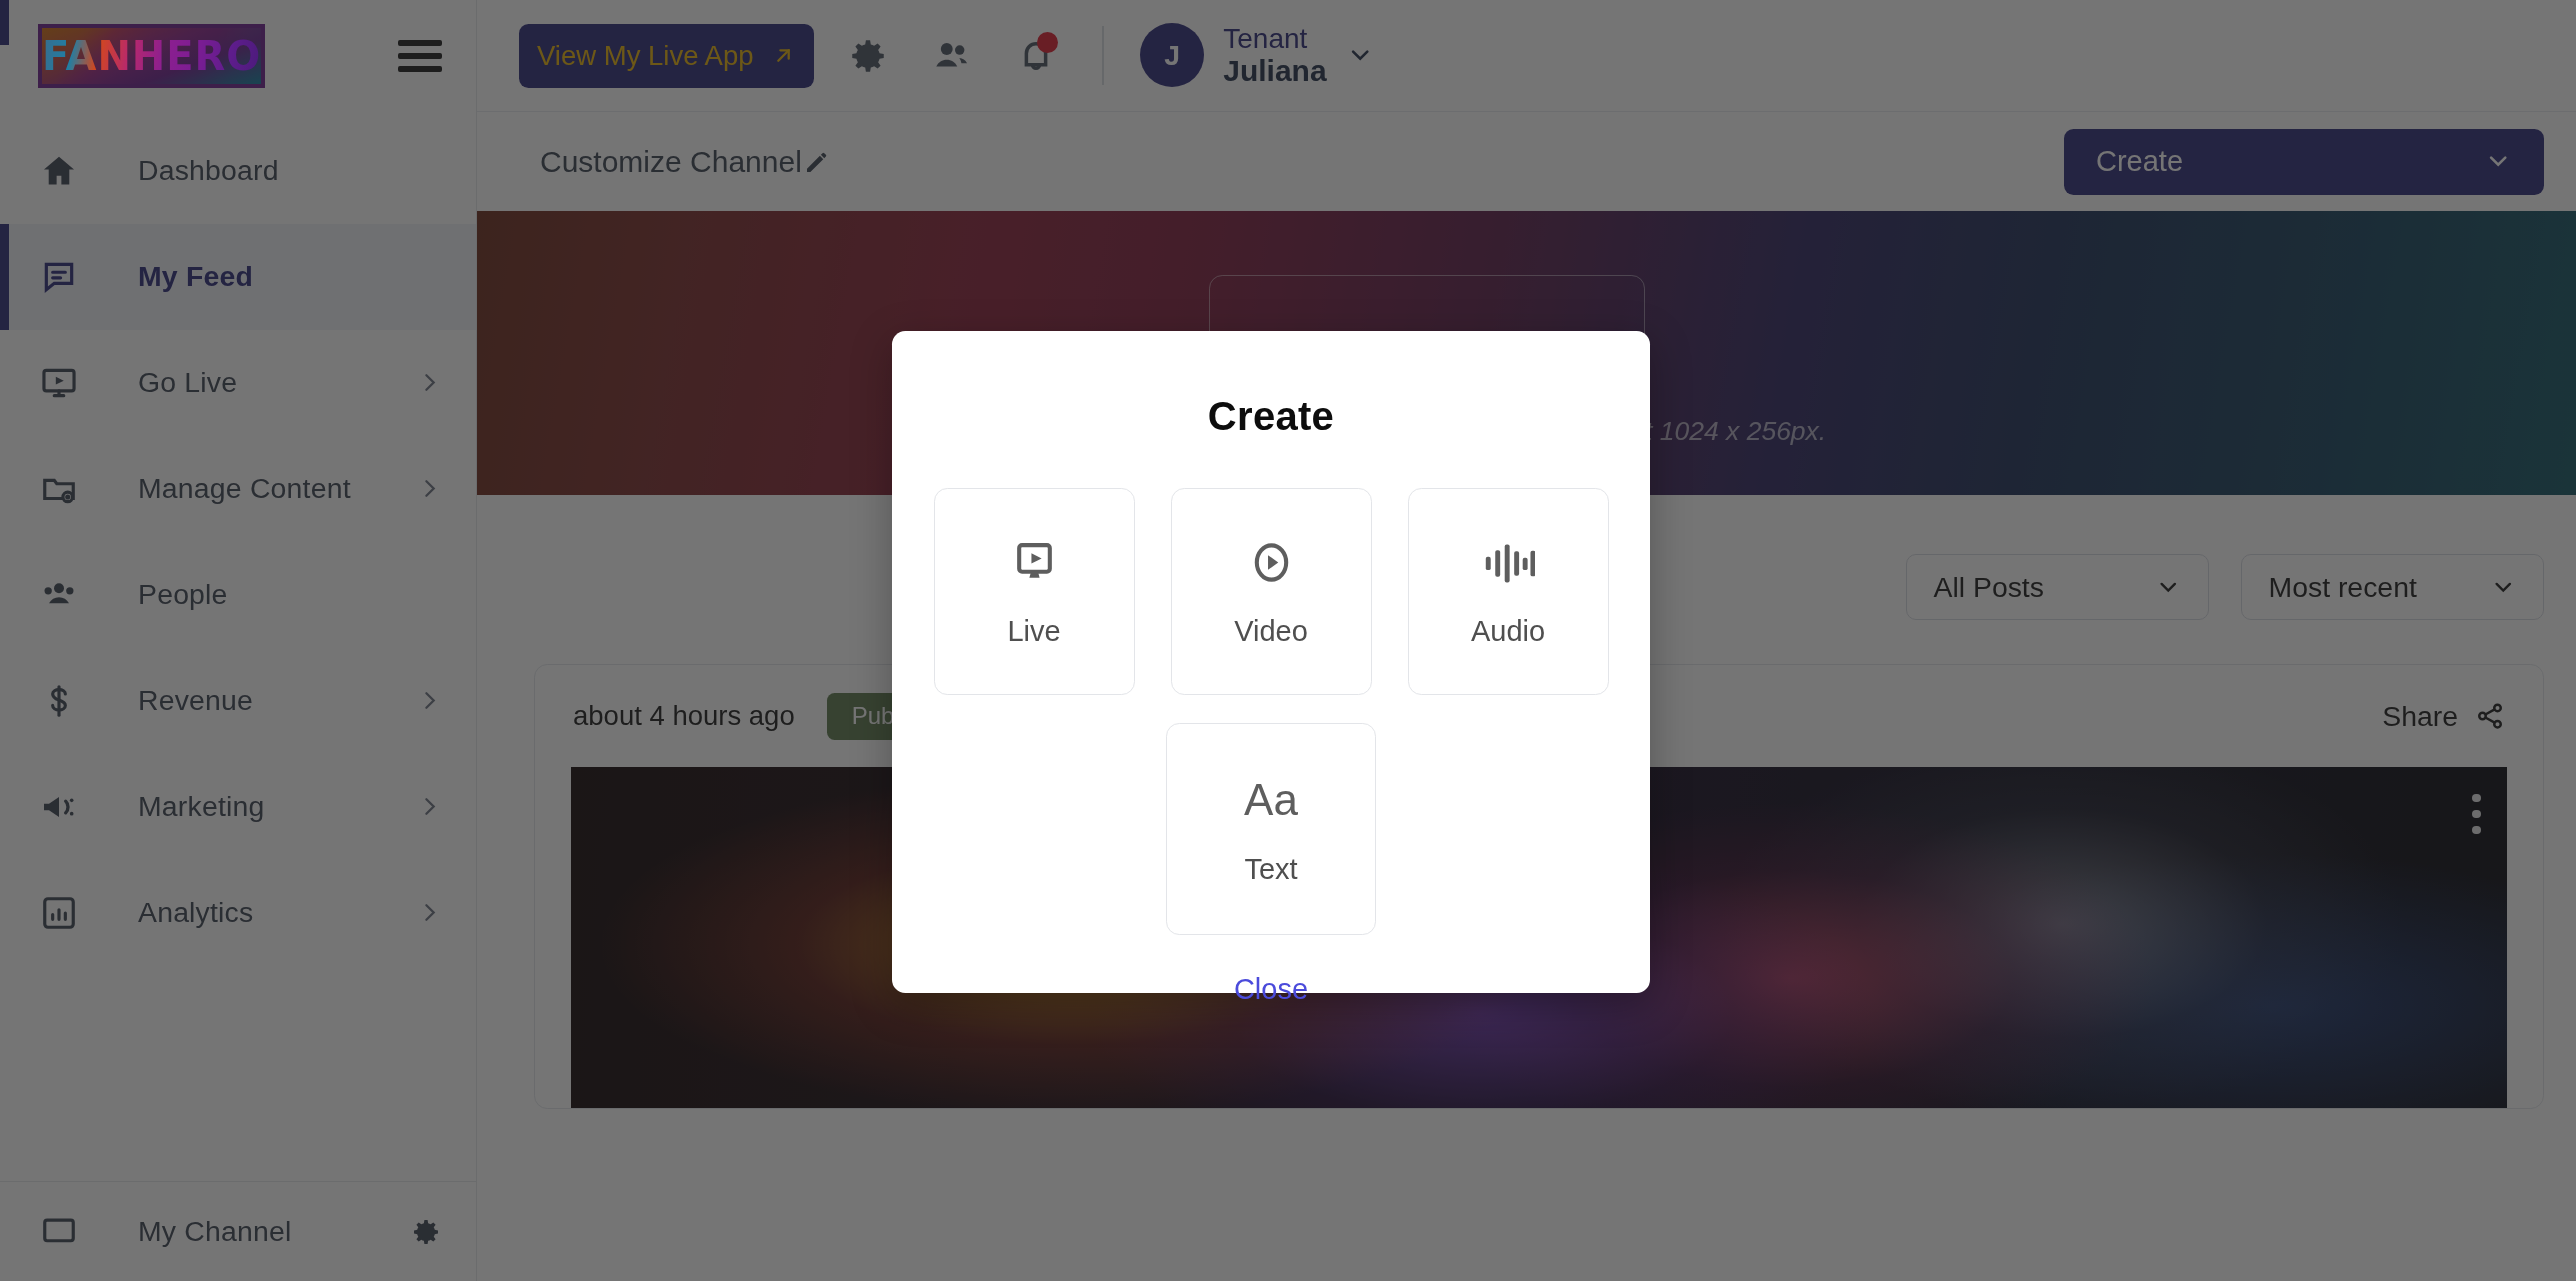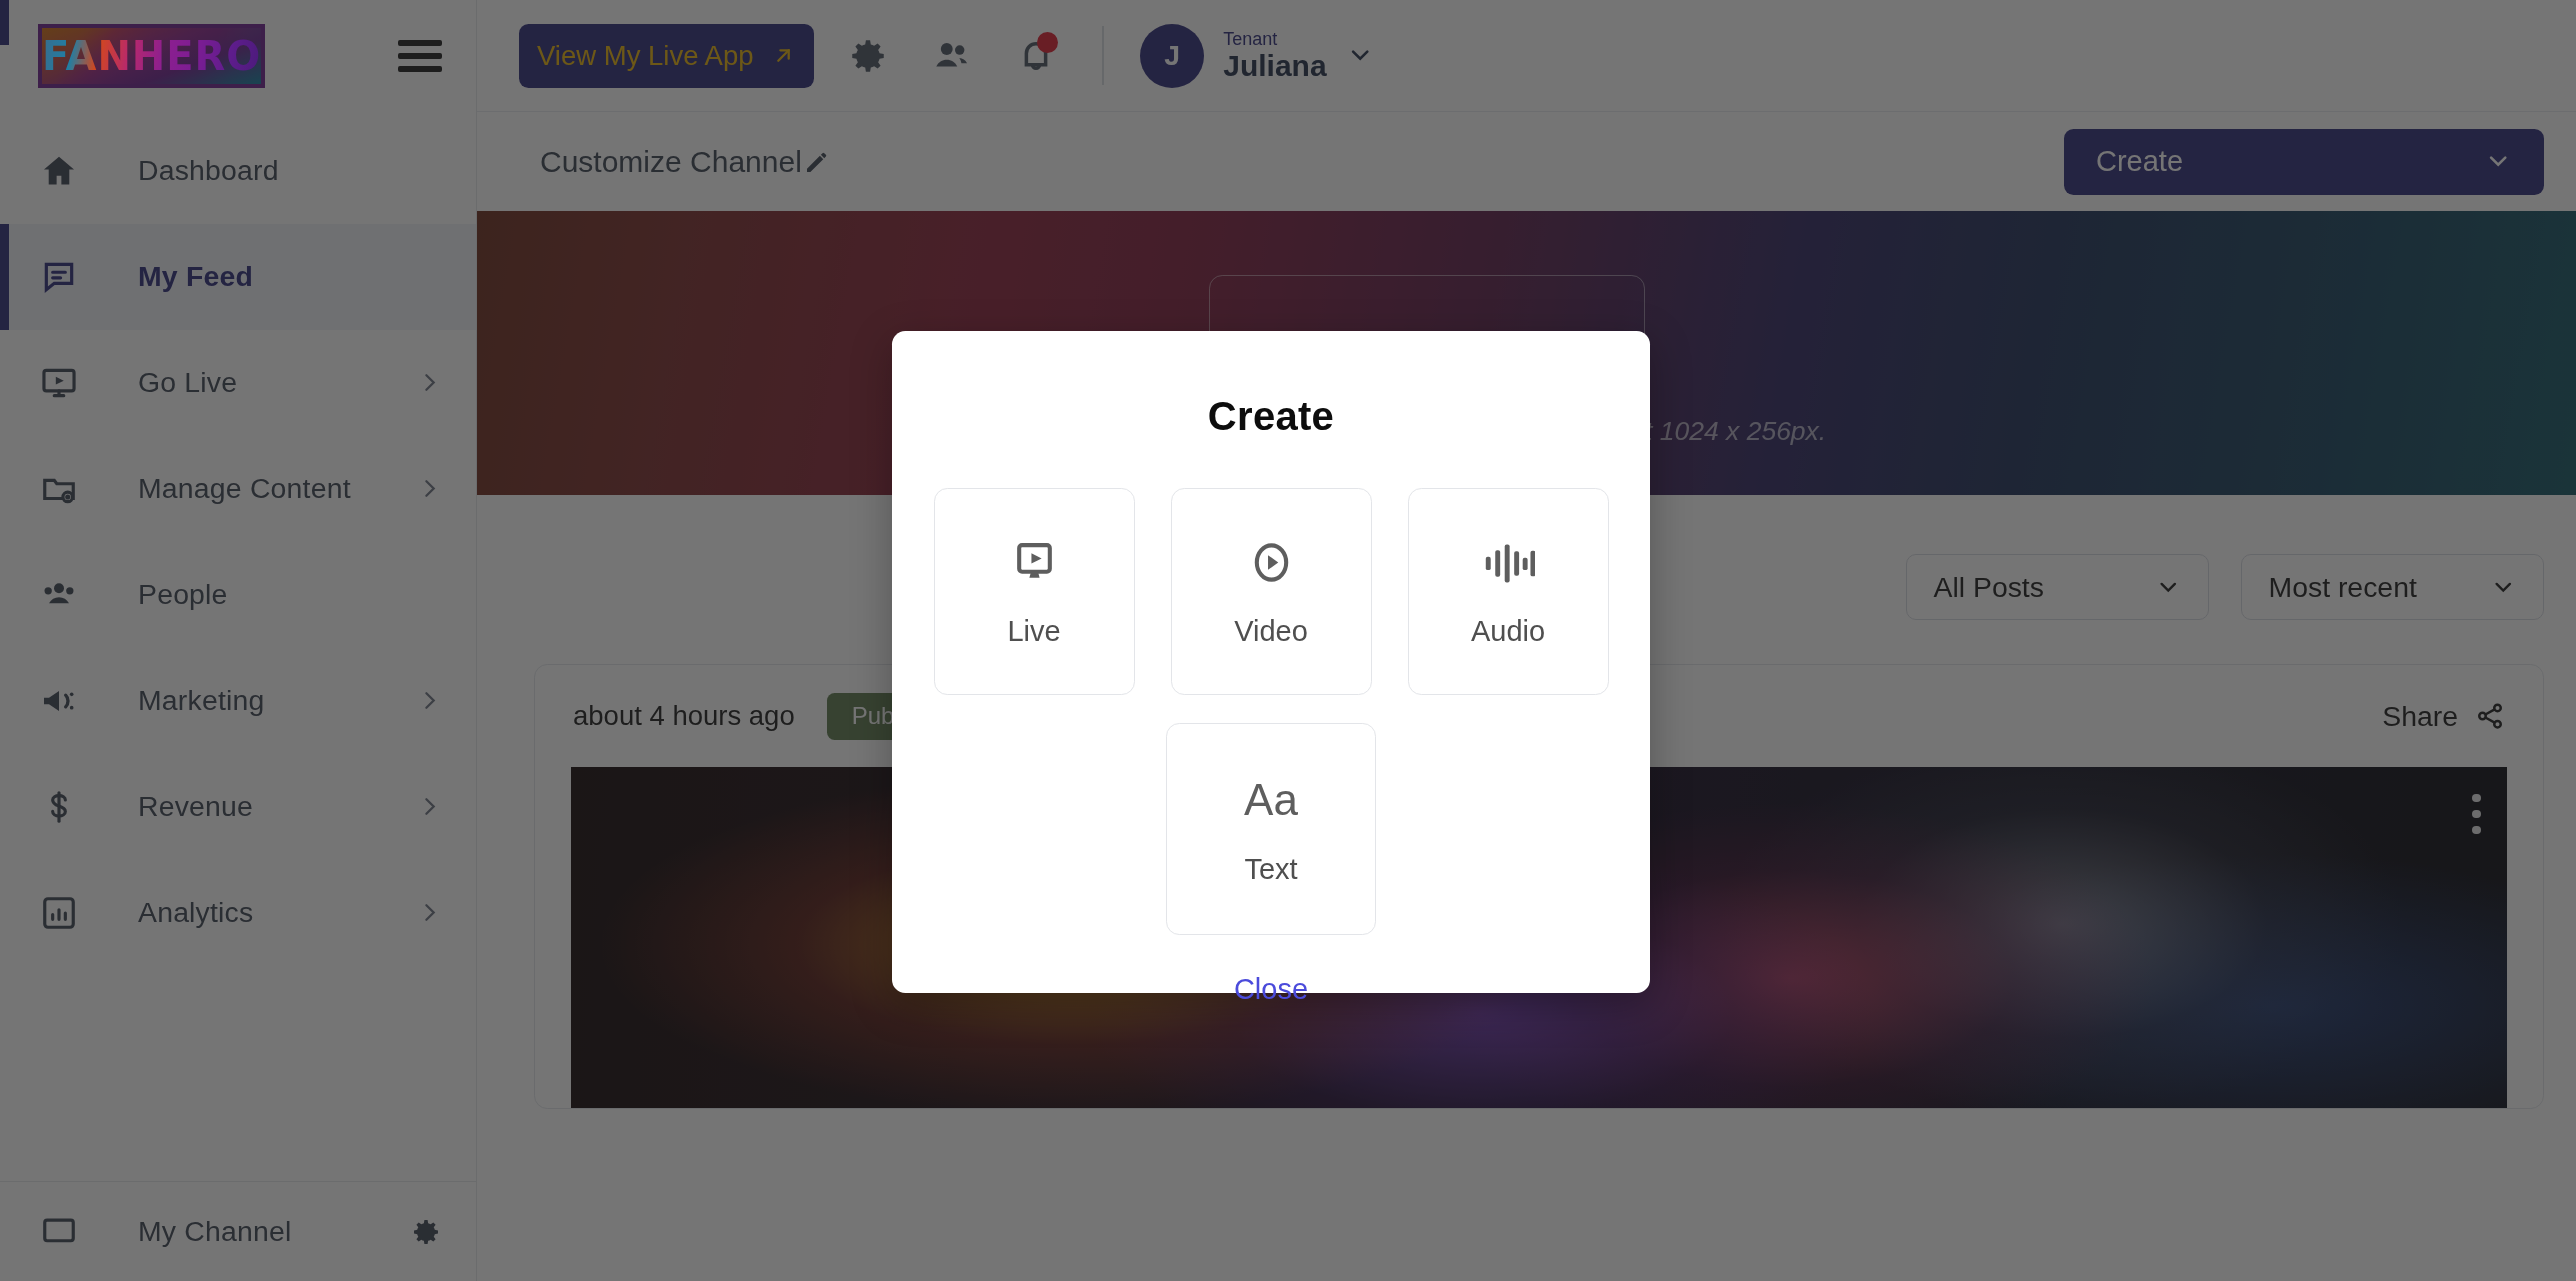--- a/index.html
+++ b/index.html
@@ -108,21 +108,21 @@
   .icon-btn { width: 59px; height: 59px; display: flex; align-items: center; justify-content: center; color: #4b5563; cursor: pointer; position: relative; }
   .bell-dot { position: absolute; top: 5.7px; right: 7.6px; width: 21px; height: 21px; border-radius: 50%; background: #e01b2e; }
   .vdiv { width: 1.9px; height: 59px; background: #d8dce3; margin: 0 11.4px; }
   .avatar {
     width: 64px; height: 64px; border-radius: 50%; background: #2b2a7a;
     color: #fff; display: flex; align-items: center; justify-content: center;
     font-size: 28.4px; font-weight: 700;
   }
   .user-block { display: flex; align-items: center; gap: 19px; cursor: pointer; }
   .user-text { line-height: 1.12; }
-  .user-text .role { font-size: 18px; color: #2b2a7a; }
+  .user-text .role { font-size: 28px; color: #2b2a7a; }
   .user-text .name { font-size: 30px; color: #22304a; font-weight: 700; }
 
   
   .channel-row {
     height: 99px; display: flex; align-items: center;
     padding: 0 32px 0 63px; justify-content: space-between;
   }
   .channel-title { display: flex; align-items: center; }
   .channel-title .t { font-size: 30px; color: #3c4453; }
   .create-btn {
@@ -295,43 +295,43 @@
                 <circle cx="5.5" cy="9.5" r="2.2"></circle>
                 <circle cx="18.5" cy="9.5" r="2.2"></circle>
                 <path d="M6 17c1.3-2.4 3.4-3.6 6-3.6S16.7 14.6 18 17H6z"></path>
               </svg>
           </span>
           <span class="label">People</span>
         </div>
 
         <div class="nav-item">
           <span class="ico">
+            <svg width="38" height="38" viewBox="0 0 24 24" fill="none" stroke="currentColor" stroke-width="2" stroke-linecap="round">
+                <path d="M12 3v18"></path>
+                <path d="M16 7.5c0-1.7-1.8-2.7-4-2.7s-4 1-4 2.7S9.8 10.6 12 11.4s4 1.6 4 3.4-1.8 2.9-4 2.9-4-1.1-4-2.9"></path>
+              </svg>
+          </span>
+          <span class="label">Revenue</span>
+          <span class="chev">
+            <svg width="25" height="25" viewBox="0 0 24 24" fill="none" stroke="currentColor" stroke-width="2.2" stroke-linecap="round">
+                <path d="M9 5l7 7-7 7"></path>
+              </svg>
+          </span>
+        </div>
+
+        <div class="nav-item">
+          <span class="ico">
             <svg width="40" height="40" viewBox="0 0 24 24" fill="currentColor">
                 <path d="M3 10v4h3l6 4V6L6 10H3z"></path>
                 <path d="M16 8.5c.9.9 1.4 2.1 1.4 3.5S16.9 14.6 16 15.5" fill="none" stroke="currentColor" stroke-width="2" stroke-linecap="round"></path>
                 <circle cx="19.6" cy="8" r="1.1"></circle>
                 <circle cx="19.6" cy="16" r="1.1"></circle>
               </svg>
           </span>
           <span class="label">Marketing</span>
-          <span class="chev">
-            <svg width="25" height="25" viewBox="0 0 24 24" fill="none" stroke="currentColor" stroke-width="2.2" stroke-linecap="round">
-                <path d="M9 5l7 7-7 7"></path>
-              </svg>
-          </span>
-        </div>
-
-        <div class="nav-item">
-          <span class="ico">
-            <svg width="38" height="38" viewBox="0 0 24 24" fill="none" stroke="currentColor" stroke-width="2" stroke-linecap="round">
-                <path d="M12 3v18"></path>
-                <path d="M16 7.5c0-1.7-1.8-2.7-4-2.7s-4 1-4 2.7S9.8 10.6 12 11.4s4 1.6 4 3.4-1.8 2.9-4 2.9-4-1.1-4-2.9"></path>
-              </svg>
-          </span>
-          <span class="label">Revenue</span>
           <span class="chev">
             <svg width="25" height="25" viewBox="0 0 24 24" fill="none" stroke="currentColor" stroke-width="2.2" stroke-linecap="round">
                 <path d="M9 5l7 7-7 7"></path>
               </svg>
           </span>
         </div>
 
         <div class="nav-item">
           <span class="ico">
             <svg width="38" height="38" viewBox="0 0 24 24" fill="none" stroke="currentColor" stroke-width="2">

